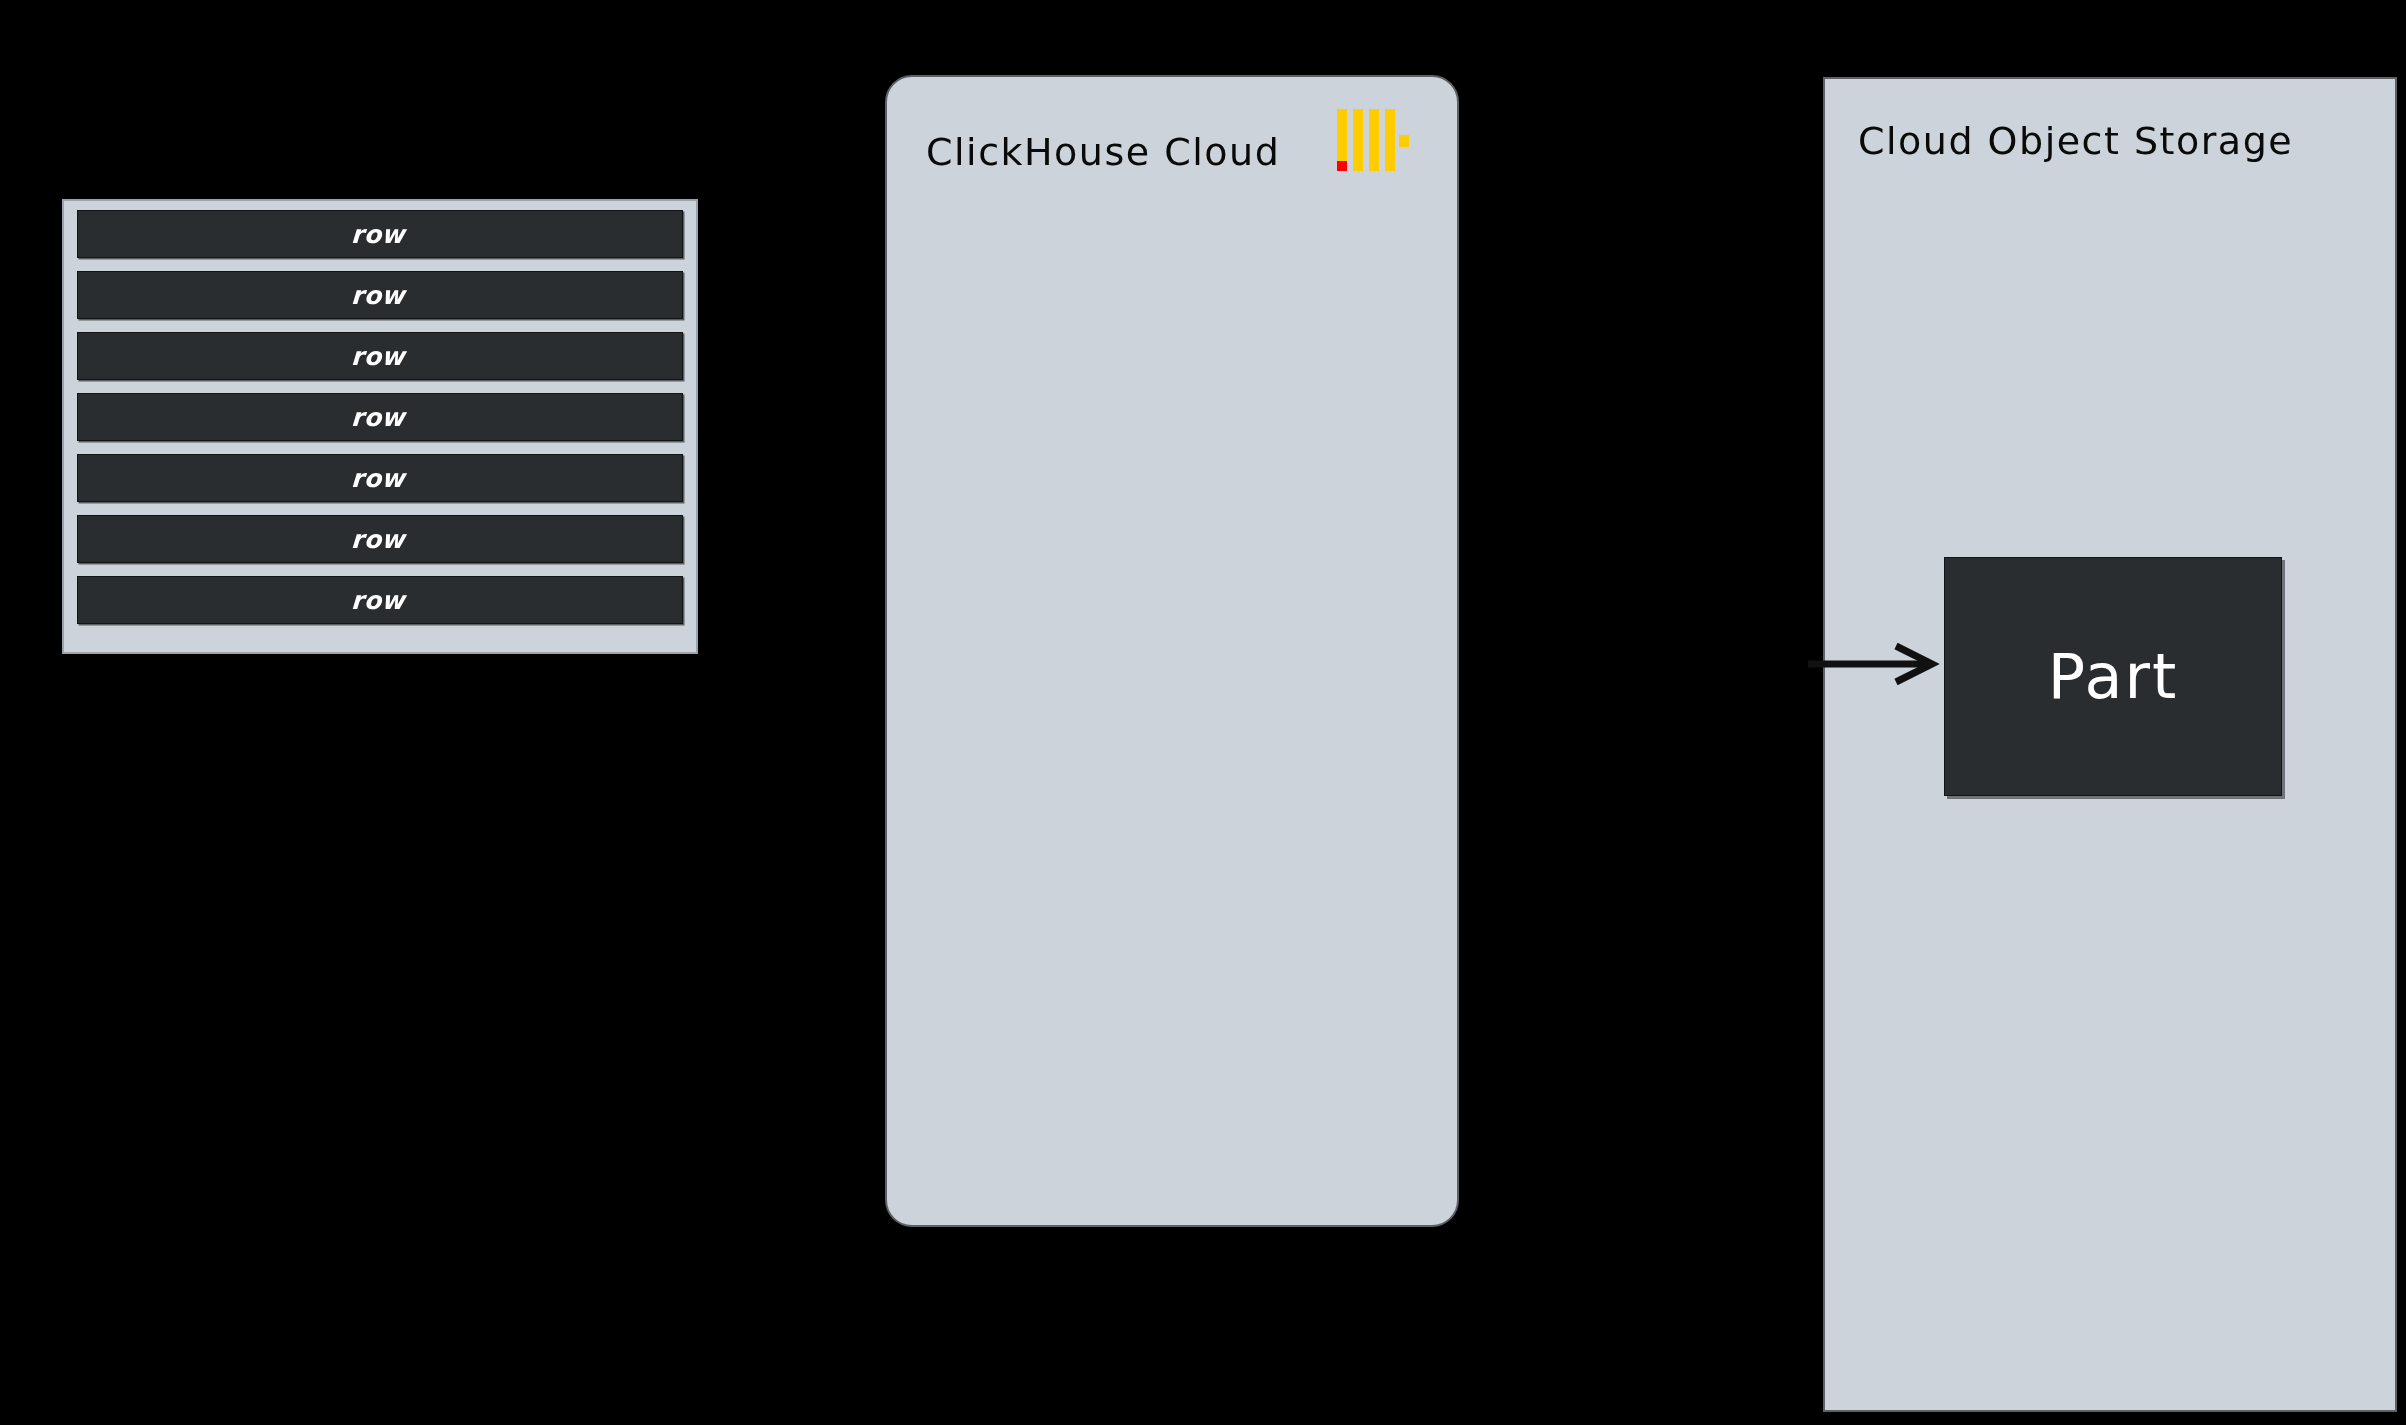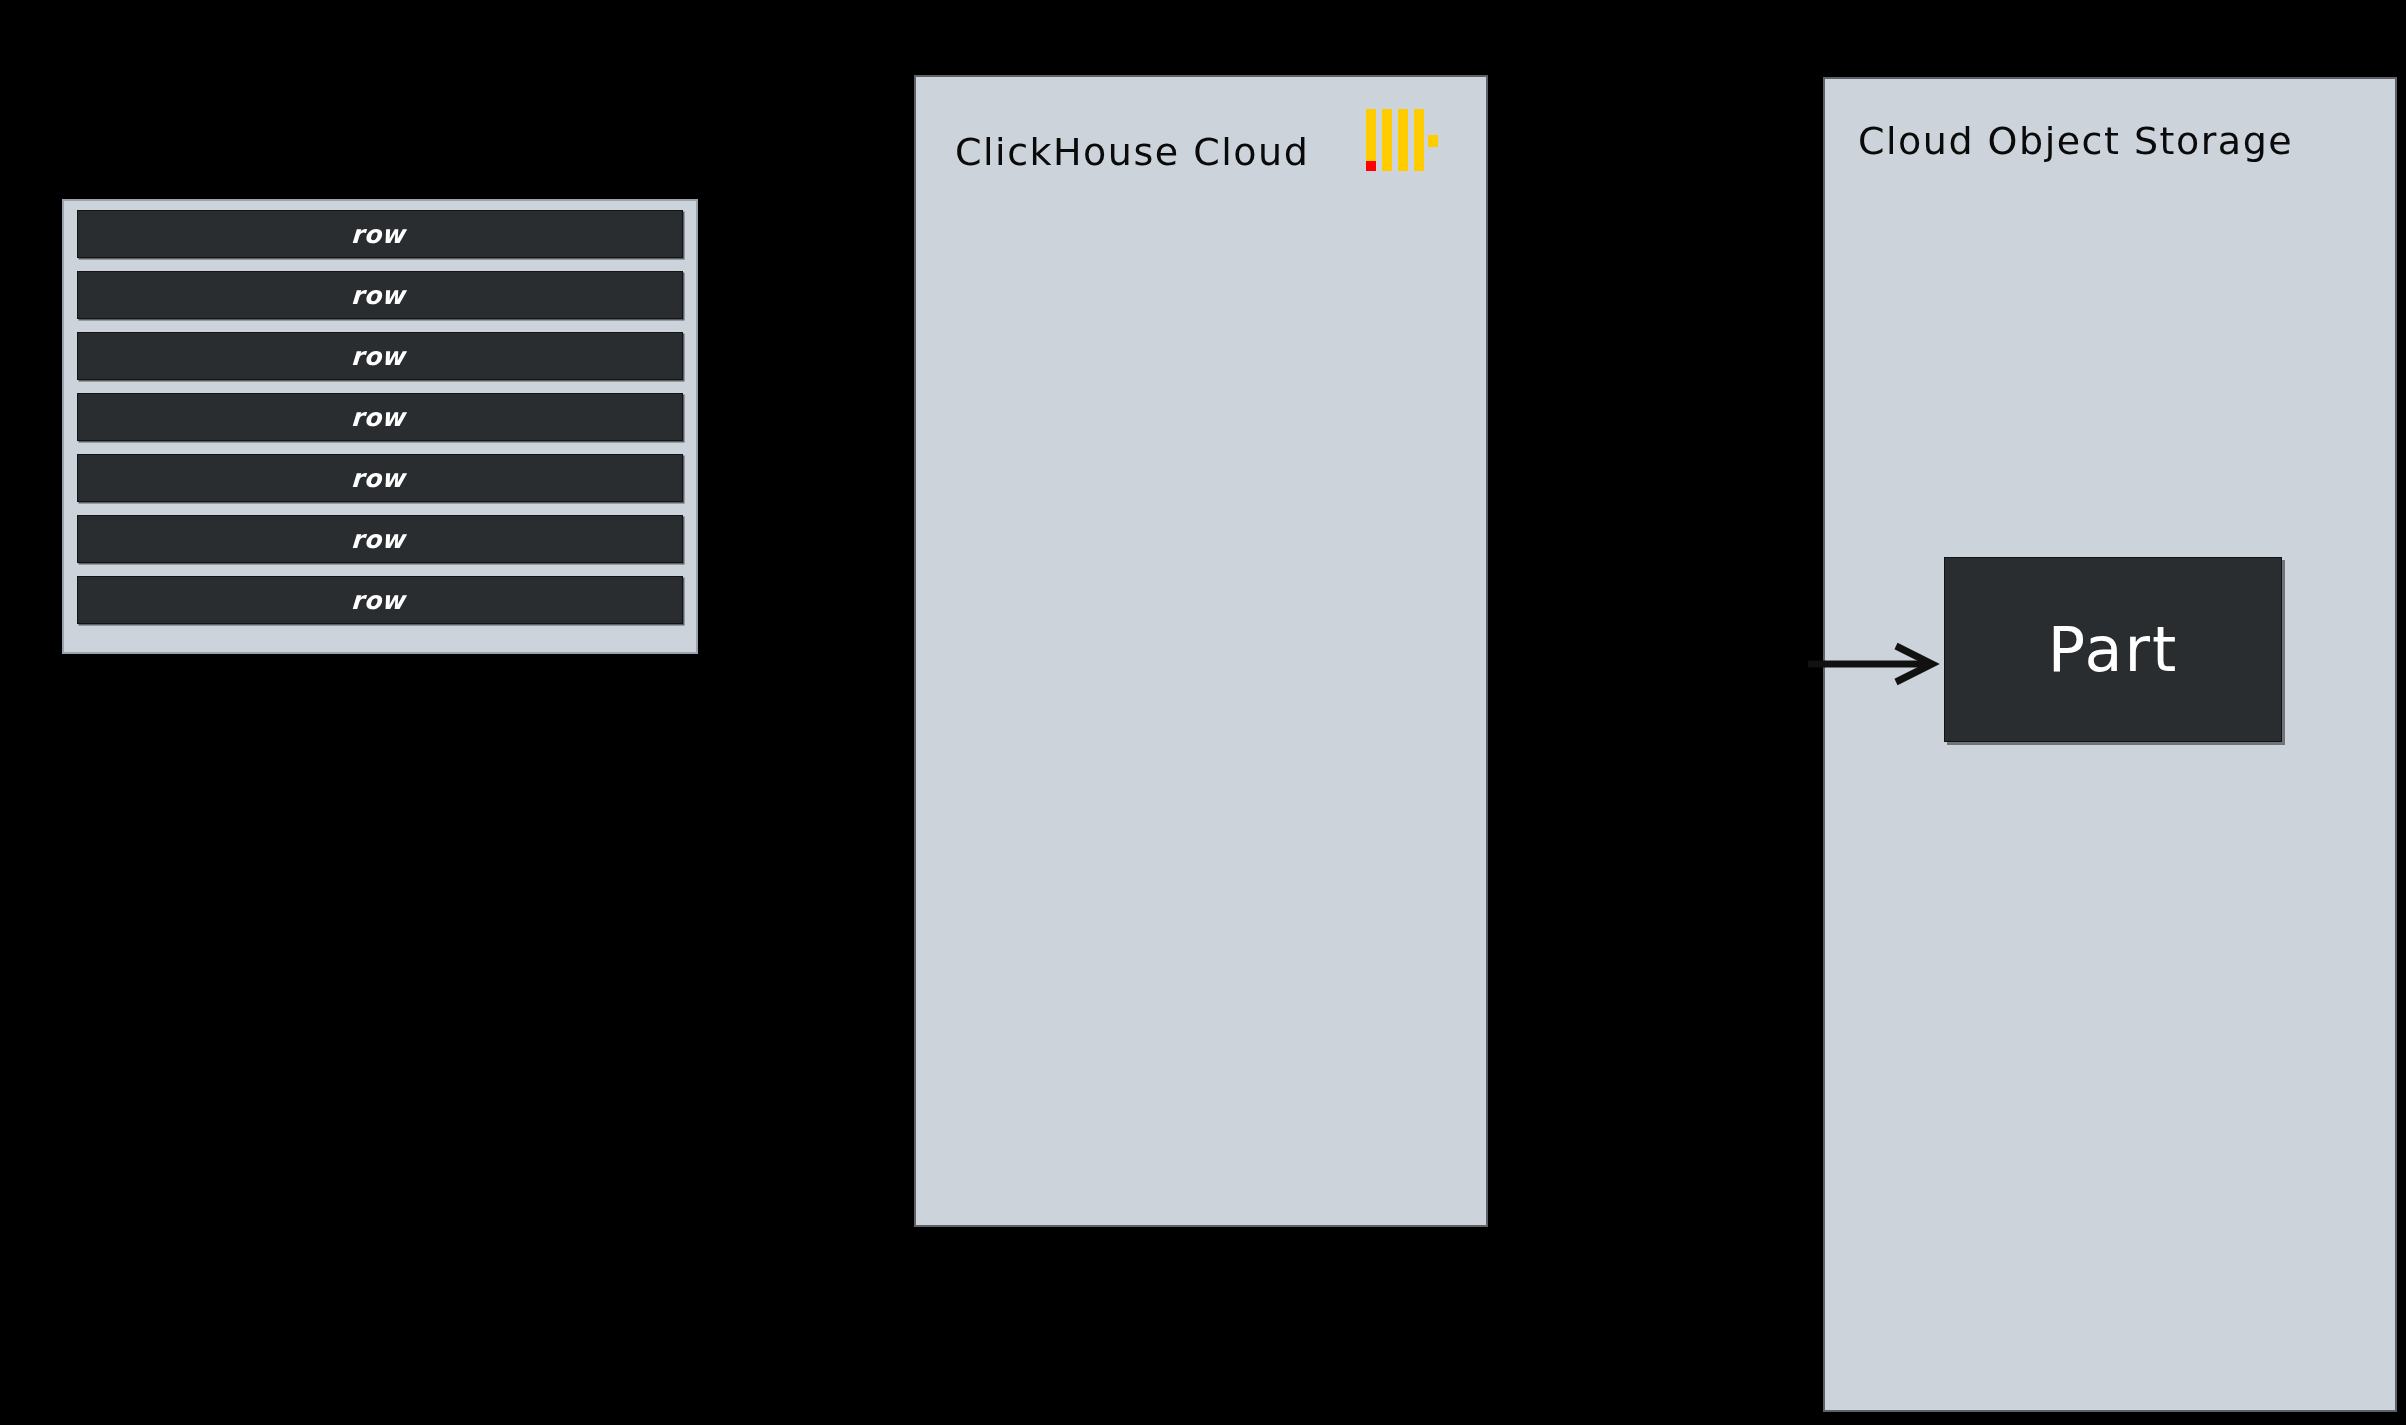--- a/index.html
+++ b/index.html
@@ -56,24 +56,25 @@
     font-family: "DejaVu Sans", sans-serif;
     font-size: 25px;
     font-weight: 700;
     font-style: italic;
     letter-spacing: 0.5px;
     transform: skewX(-6deg);
   }
 
   
   #clickhouse-panel {
-    left: 914px;
+    left: 885px;
     top: 75px;
     width: 574px;
     height: 1152px;
+    border-radius: 27px;
   }
   #storage-panel {
     left: 1823px;
     top: 77px;
     width: 574px;
     height: 1335px;
   }
 
   .panel-title {
     position: absolute;
@@ -102,21 +103,21 @@
     width: 72px;
     height: 70px;
   }
 
   
   #part-box {
     position: absolute;
     left: 119px;   
     top: 478px;    
     width: 338px;
-    height: 185px;
+    height: 239px;
     background: #2a2d2f;
     border: 1px solid #111315;
     box-sizing: border-box;
     display: flex;
     align-items: center;
     justify-content: center;
     box-shadow: 3px 3px 0 rgba(0,0,0,0.45);
   }
   #part-label {
     color: #ffffff;

